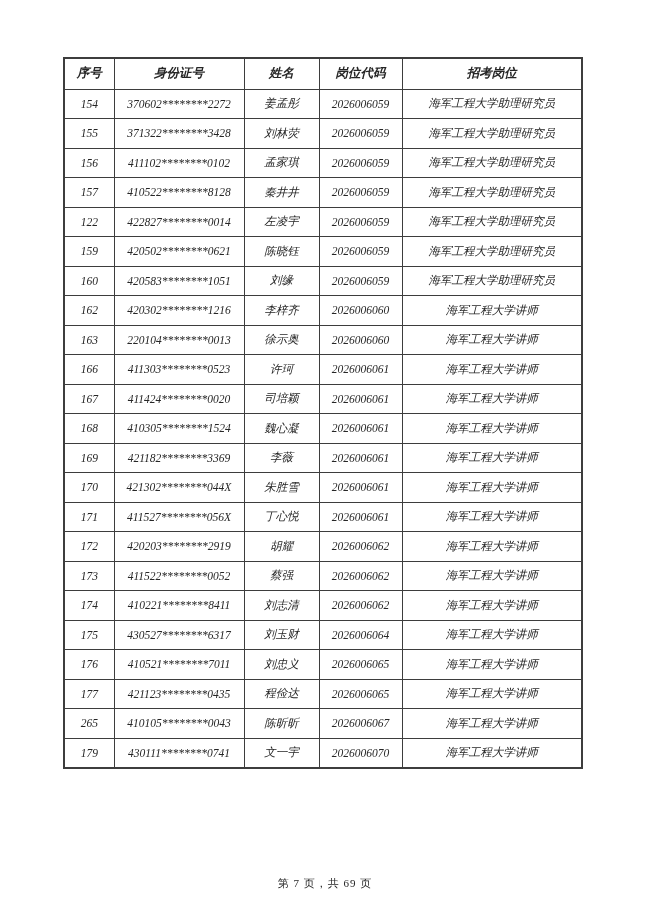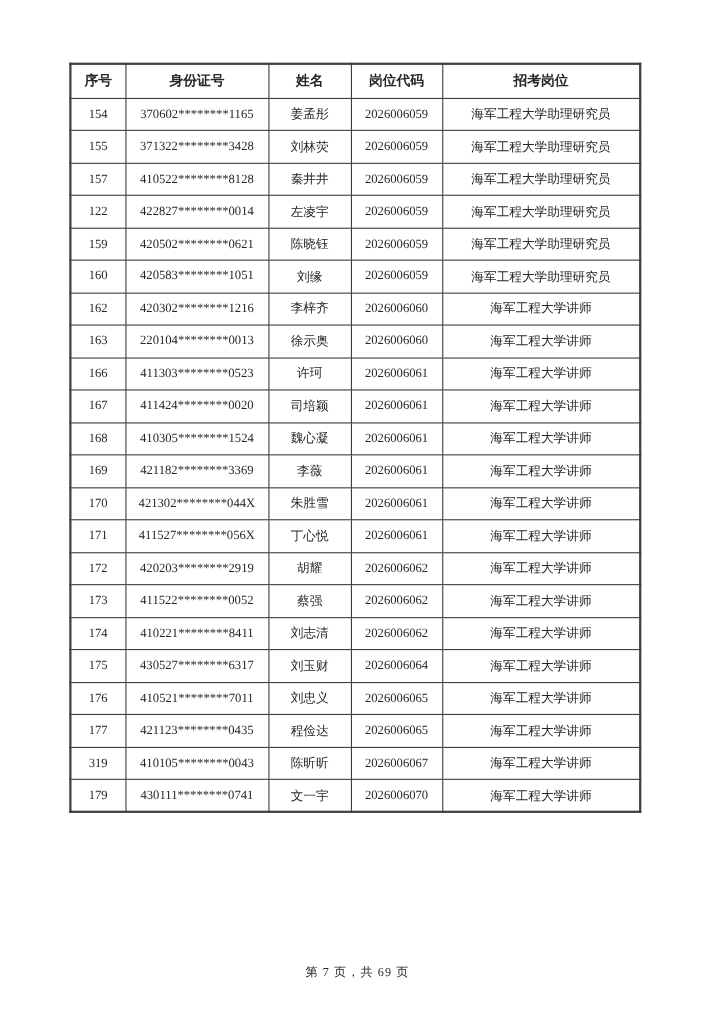--- a/index.html
+++ b/index.html
@@ -16,20 +16,21 @@
     overflow: hidden;
   }
   table.roster {
     position: absolute;
     left: 63px;
     top: 57px;
     width: 518px;
     border-collapse: collapse;
     table-layout: fixed;
     border: 2px solid #3d3d3d;
+    font-style: italic;
   }
   table.roster th,
   table.roster td {
     border: 1px solid #3d3d3d;
     color: #262626;
     font-size: 11.5px;
     text-align: center;
     vertical-align: middle;
     padding: 0 2px;
     overflow: hidden;
@@ -79,29 +80,36 @@
         <th>序号</th>
         <th>身份证号</th>
         <th>姓名</th>
         <th>岗位代码</th>
         <th>招考岗位</th>
       </tr>
     </thead>
     <tbody id="table-body">
         <tr>
       <td class="cell-serial">154</td>
-      <td class="cell-id">370602********1165</td>
+      <td class="cell-id">370602********2272</td>
       <td class="cell-name">姜孟彤</td>
       <td class="cell-code">2026006059</td>
       <td class="cell-position">海军工程大学助理研究员</td>
     </tr>
         <tr>
       <td class="cell-serial">155</td>
       <td class="cell-id">371322********3428</td>
       <td class="cell-name">刘林荧</td>
+      <td class="cell-code">2026006059</td>
+      <td class="cell-position">海军工程大学助理研究员</td>
+    </tr>
+        <tr>
+      <td class="cell-serial">156</td>
+      <td class="cell-id">411102********0102</td>
+      <td class="cell-name">孟家琪</td>
       <td class="cell-code">2026006059</td>
       <td class="cell-position">海军工程大学助理研究员</td>
     </tr>
         <tr>
       <td class="cell-serial">157</td>
       <td class="cell-id">410522********8128</td>
       <td class="cell-name">秦井井</td>
       <td class="cell-code">2026006059</td>
       <td class="cell-position">海军工程大学助理研究员</td>
     </tr>
@@ -218,21 +226,21 @@
       <td class="cell-position">海军工程大学讲师</td>
     </tr>
         <tr>
       <td class="cell-serial">177</td>
       <td class="cell-id">421123********0435</td>
       <td class="cell-name">程俭达</td>
       <td class="cell-code">2026006065</td>
       <td class="cell-position">海军工程大学讲师</td>
     </tr>
         <tr>
-      <td class="cell-serial">319</td>
+      <td class="cell-serial">265</td>
       <td class="cell-id">410105********0043</td>
       <td class="cell-name">陈昕昕</td>
       <td class="cell-code">2026006067</td>
       <td class="cell-position">海军工程大学讲师</td>
     </tr>
         <tr>
       <td class="cell-serial">179</td>
       <td class="cell-id">430111********0741</td>
       <td class="cell-name">文一宇</td>
       <td class="cell-code">2026006070</td>

